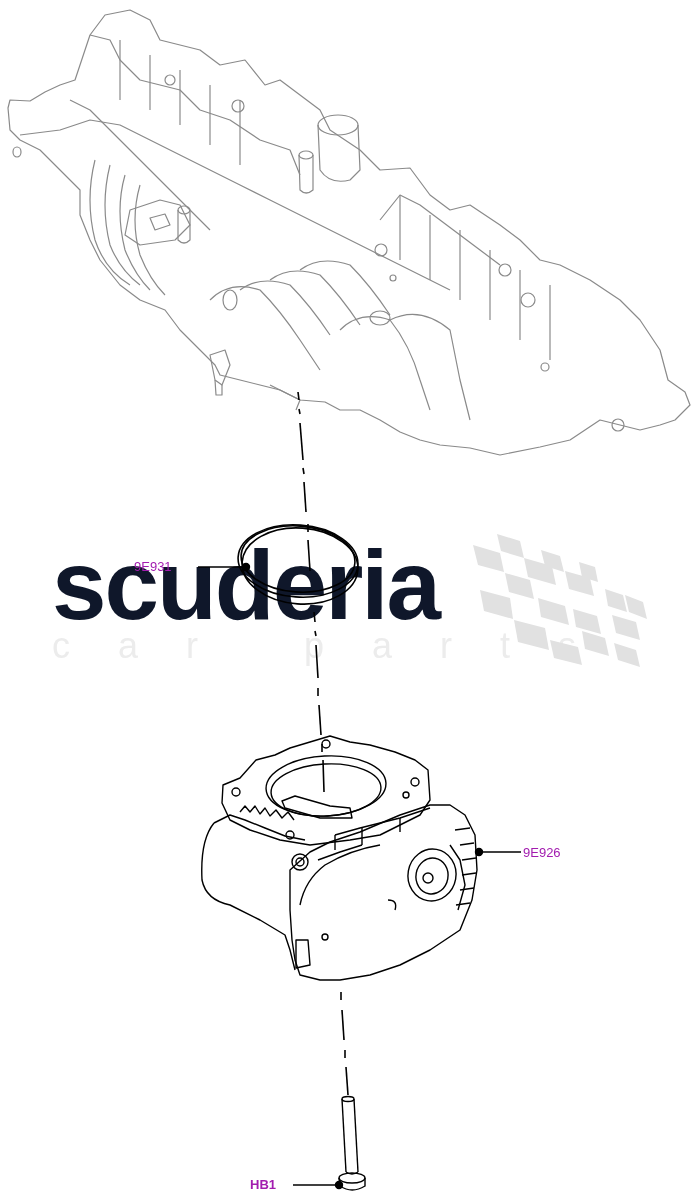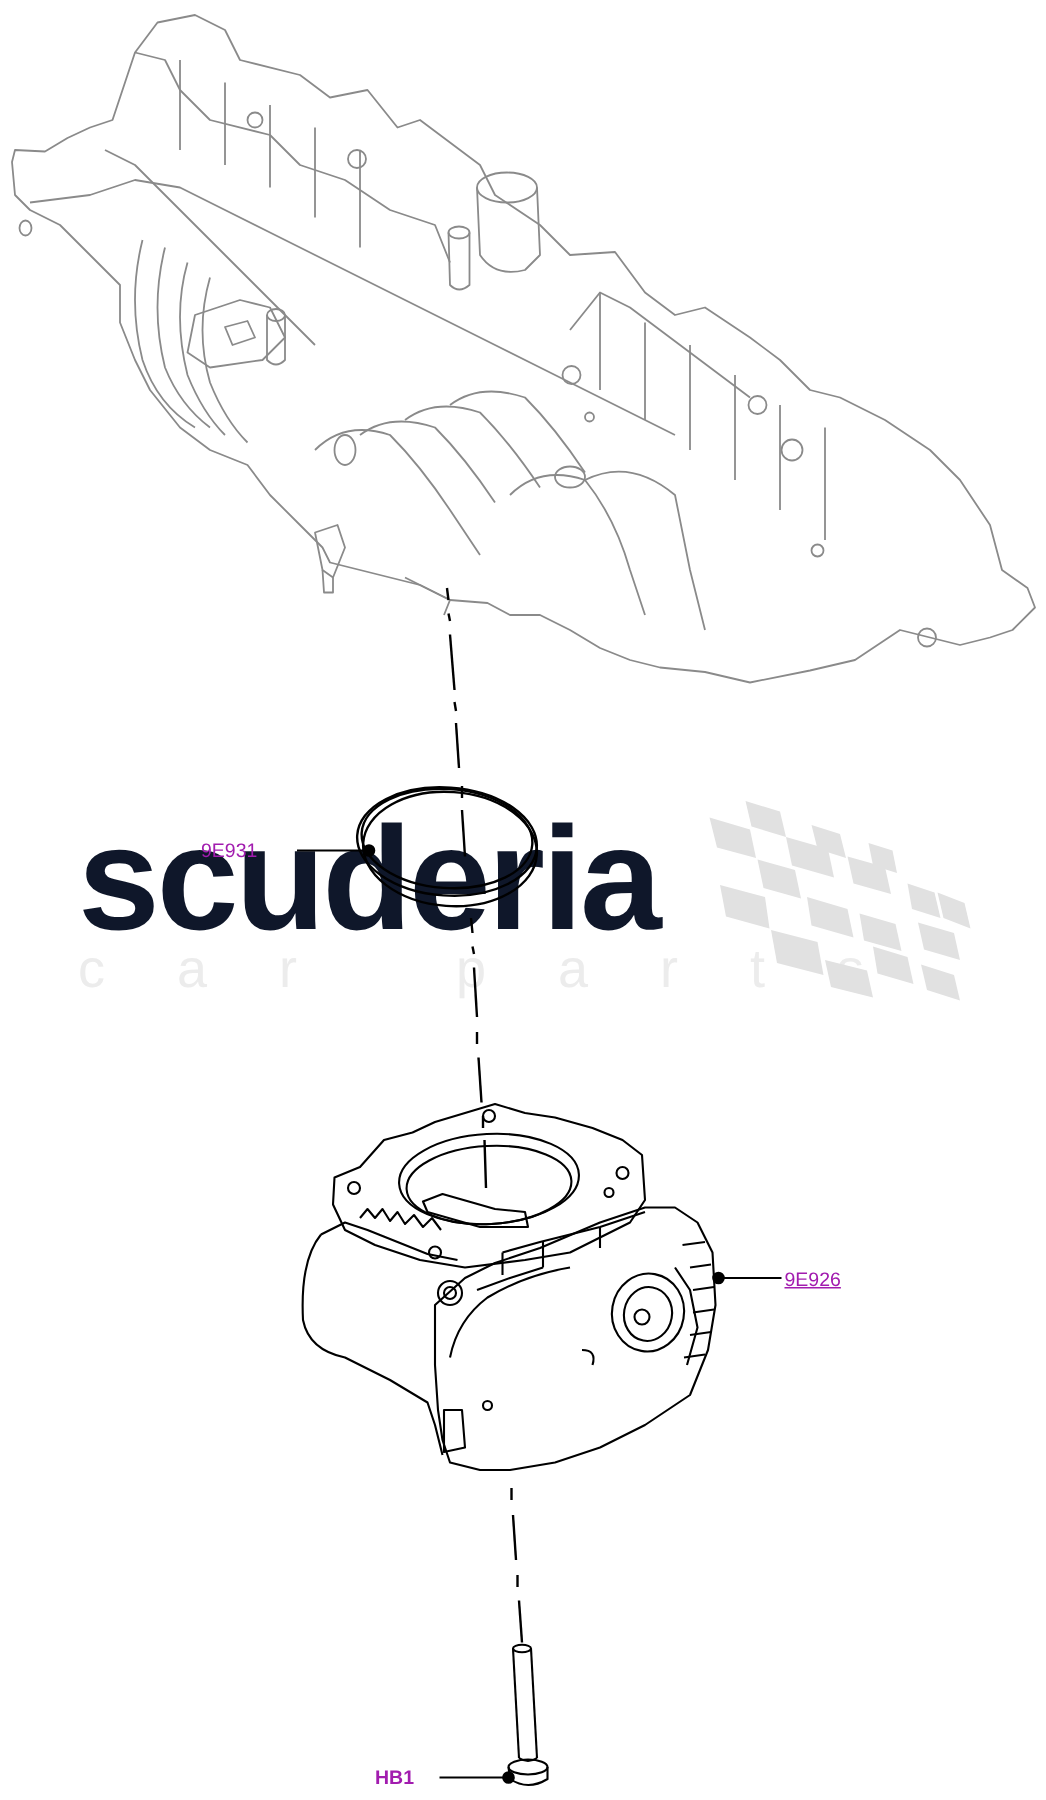--- a/index.html
+++ b/index.html
@@ -180,16 +180,16 @@
       <line x1="198" y1="567" x2="244" y2="567"></line>
       <circle cx="246" cy="567" r="3.5"></circle>
       <line x1="481" y1="852" x2="521" y2="852"></line>
       <circle cx="479" cy="852" r="3.5"></circle>
       <line x1="293" y1="1185" x2="337" y2="1185"></line>
       <circle cx="339" cy="1185" r="3.5"></circle>
     </g>
   </svg>
 
   <div class="callout" style="left:134px; top:560px;">9E931</div>
-  <div class="callout" style="left:523px; top:846px;text-decoration:underline;">9E926</div>
+  <div class="callout" style="left:523px; top:846px;">9E926</div>
   <div class="callout" style="left:250px; top:1178px;font-weight:bold;">HB1</div>
 
 </div>
 
 </body></html>

